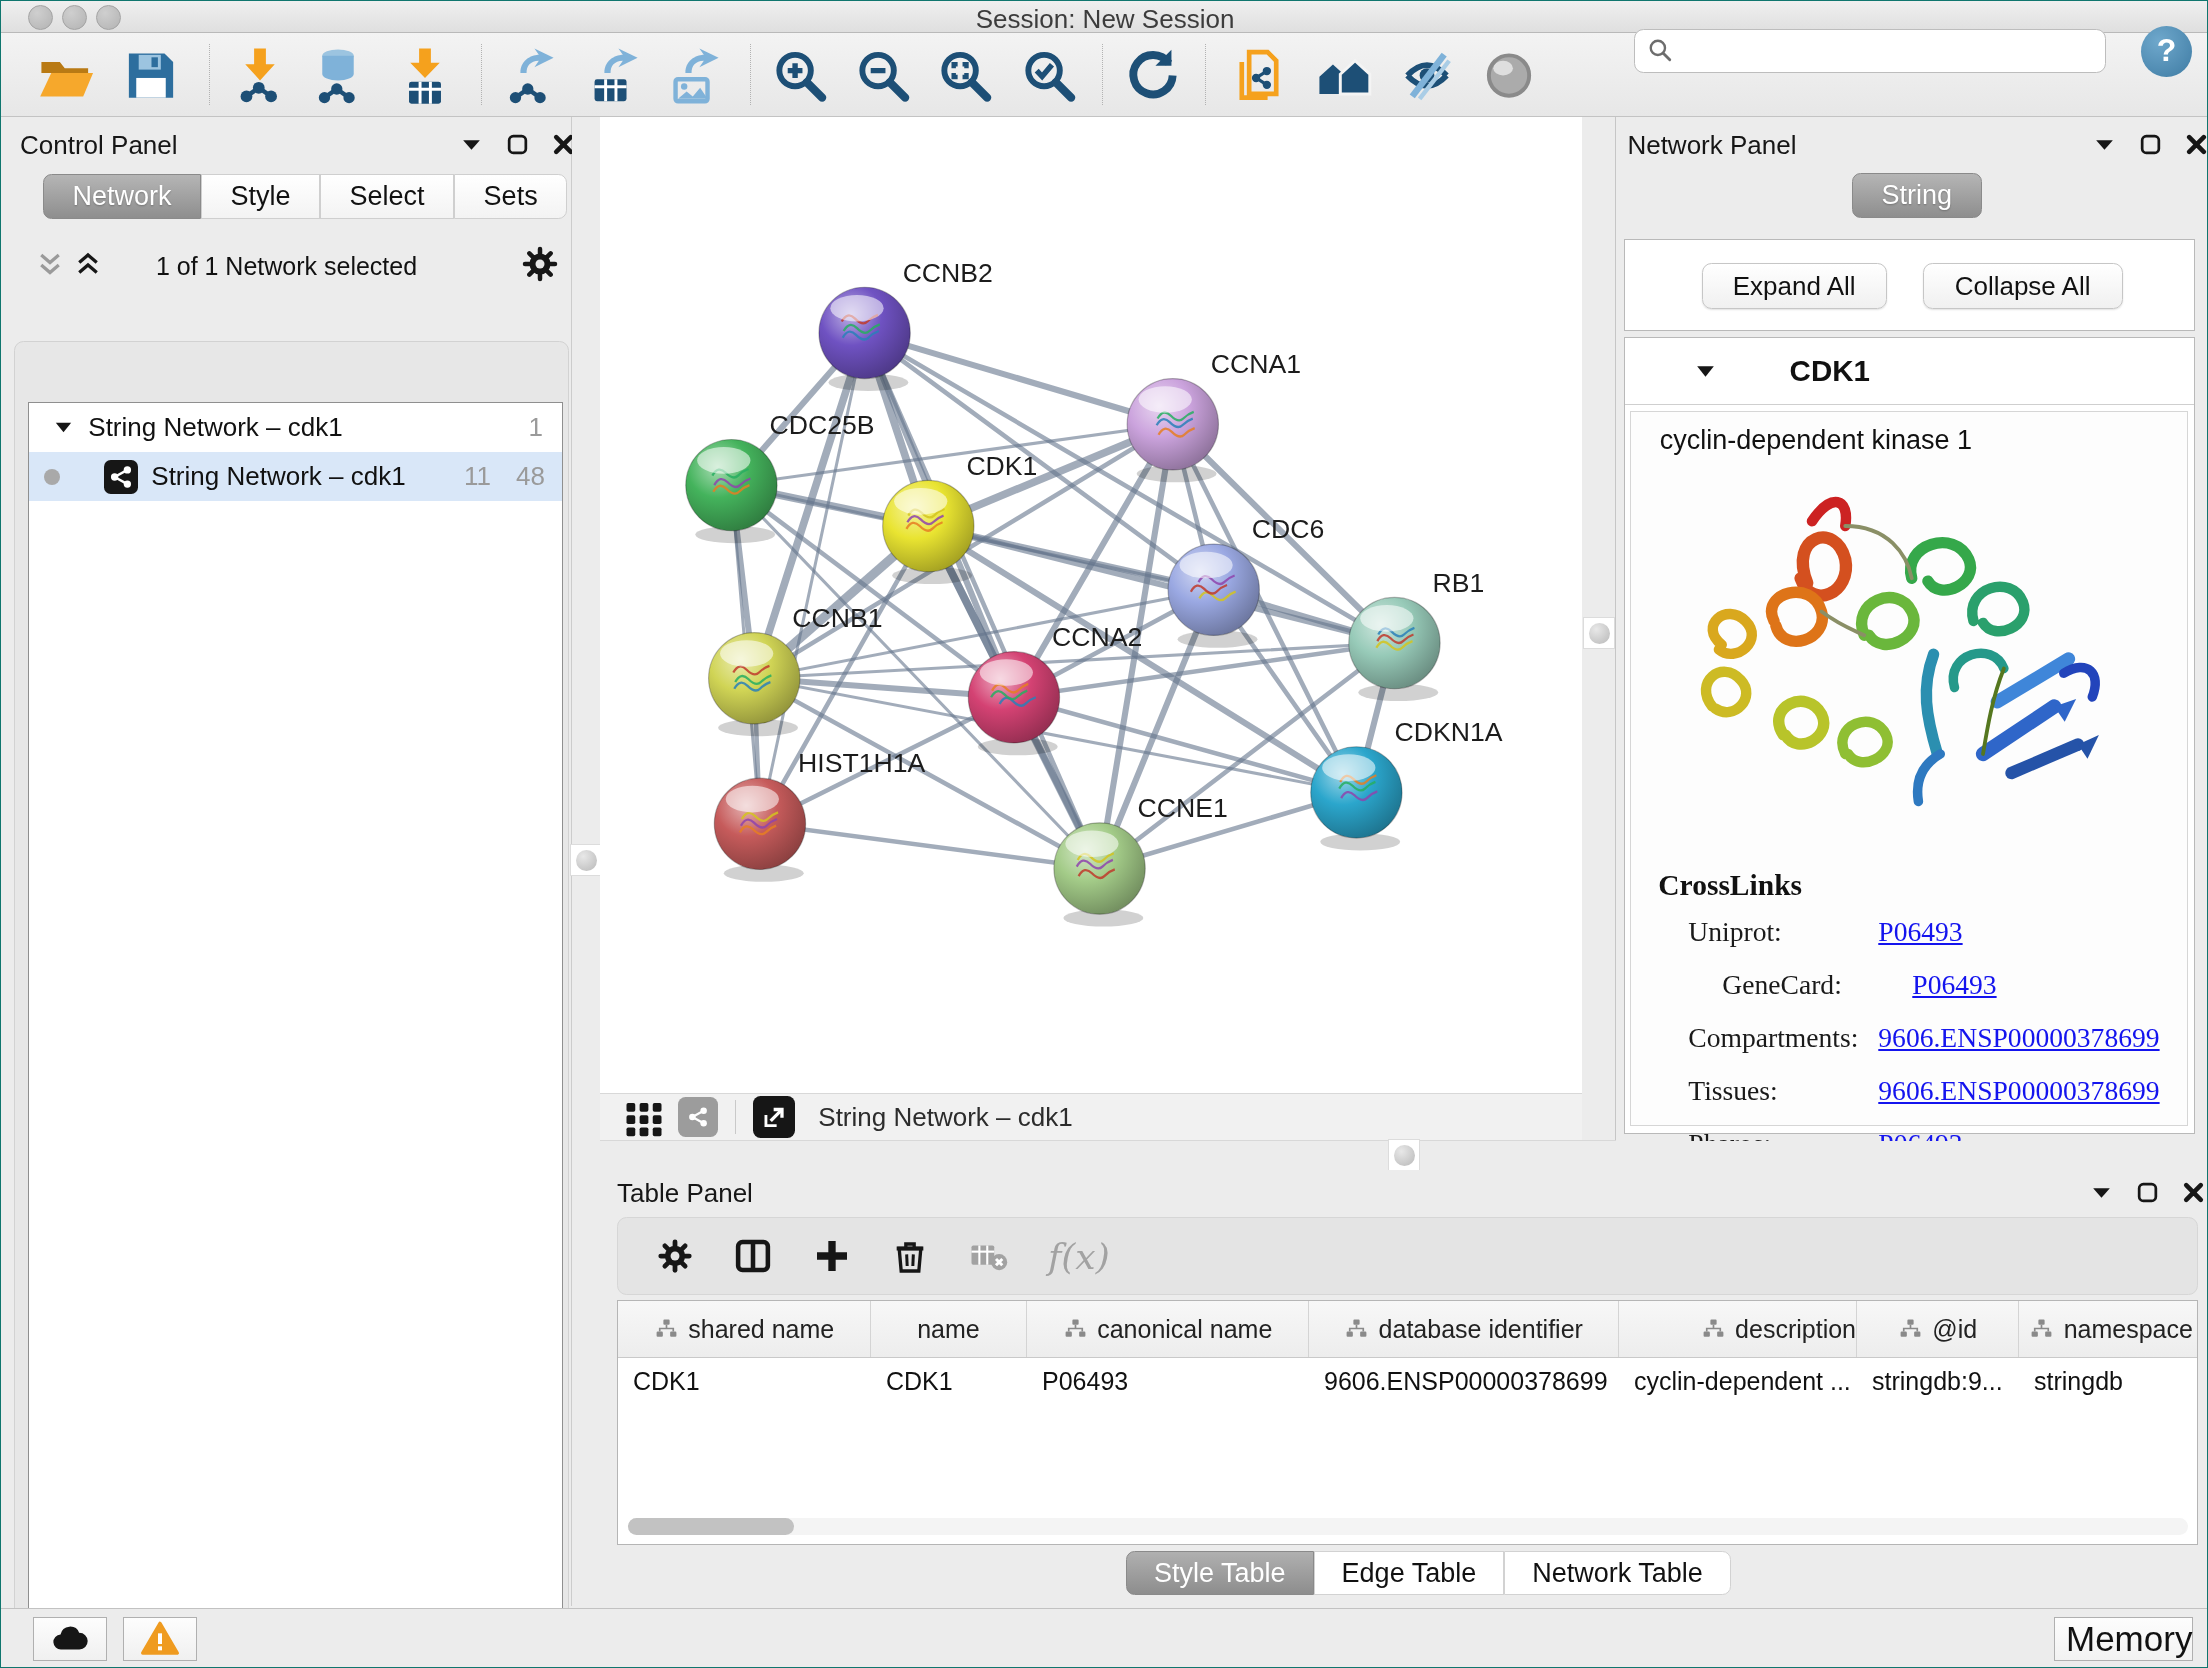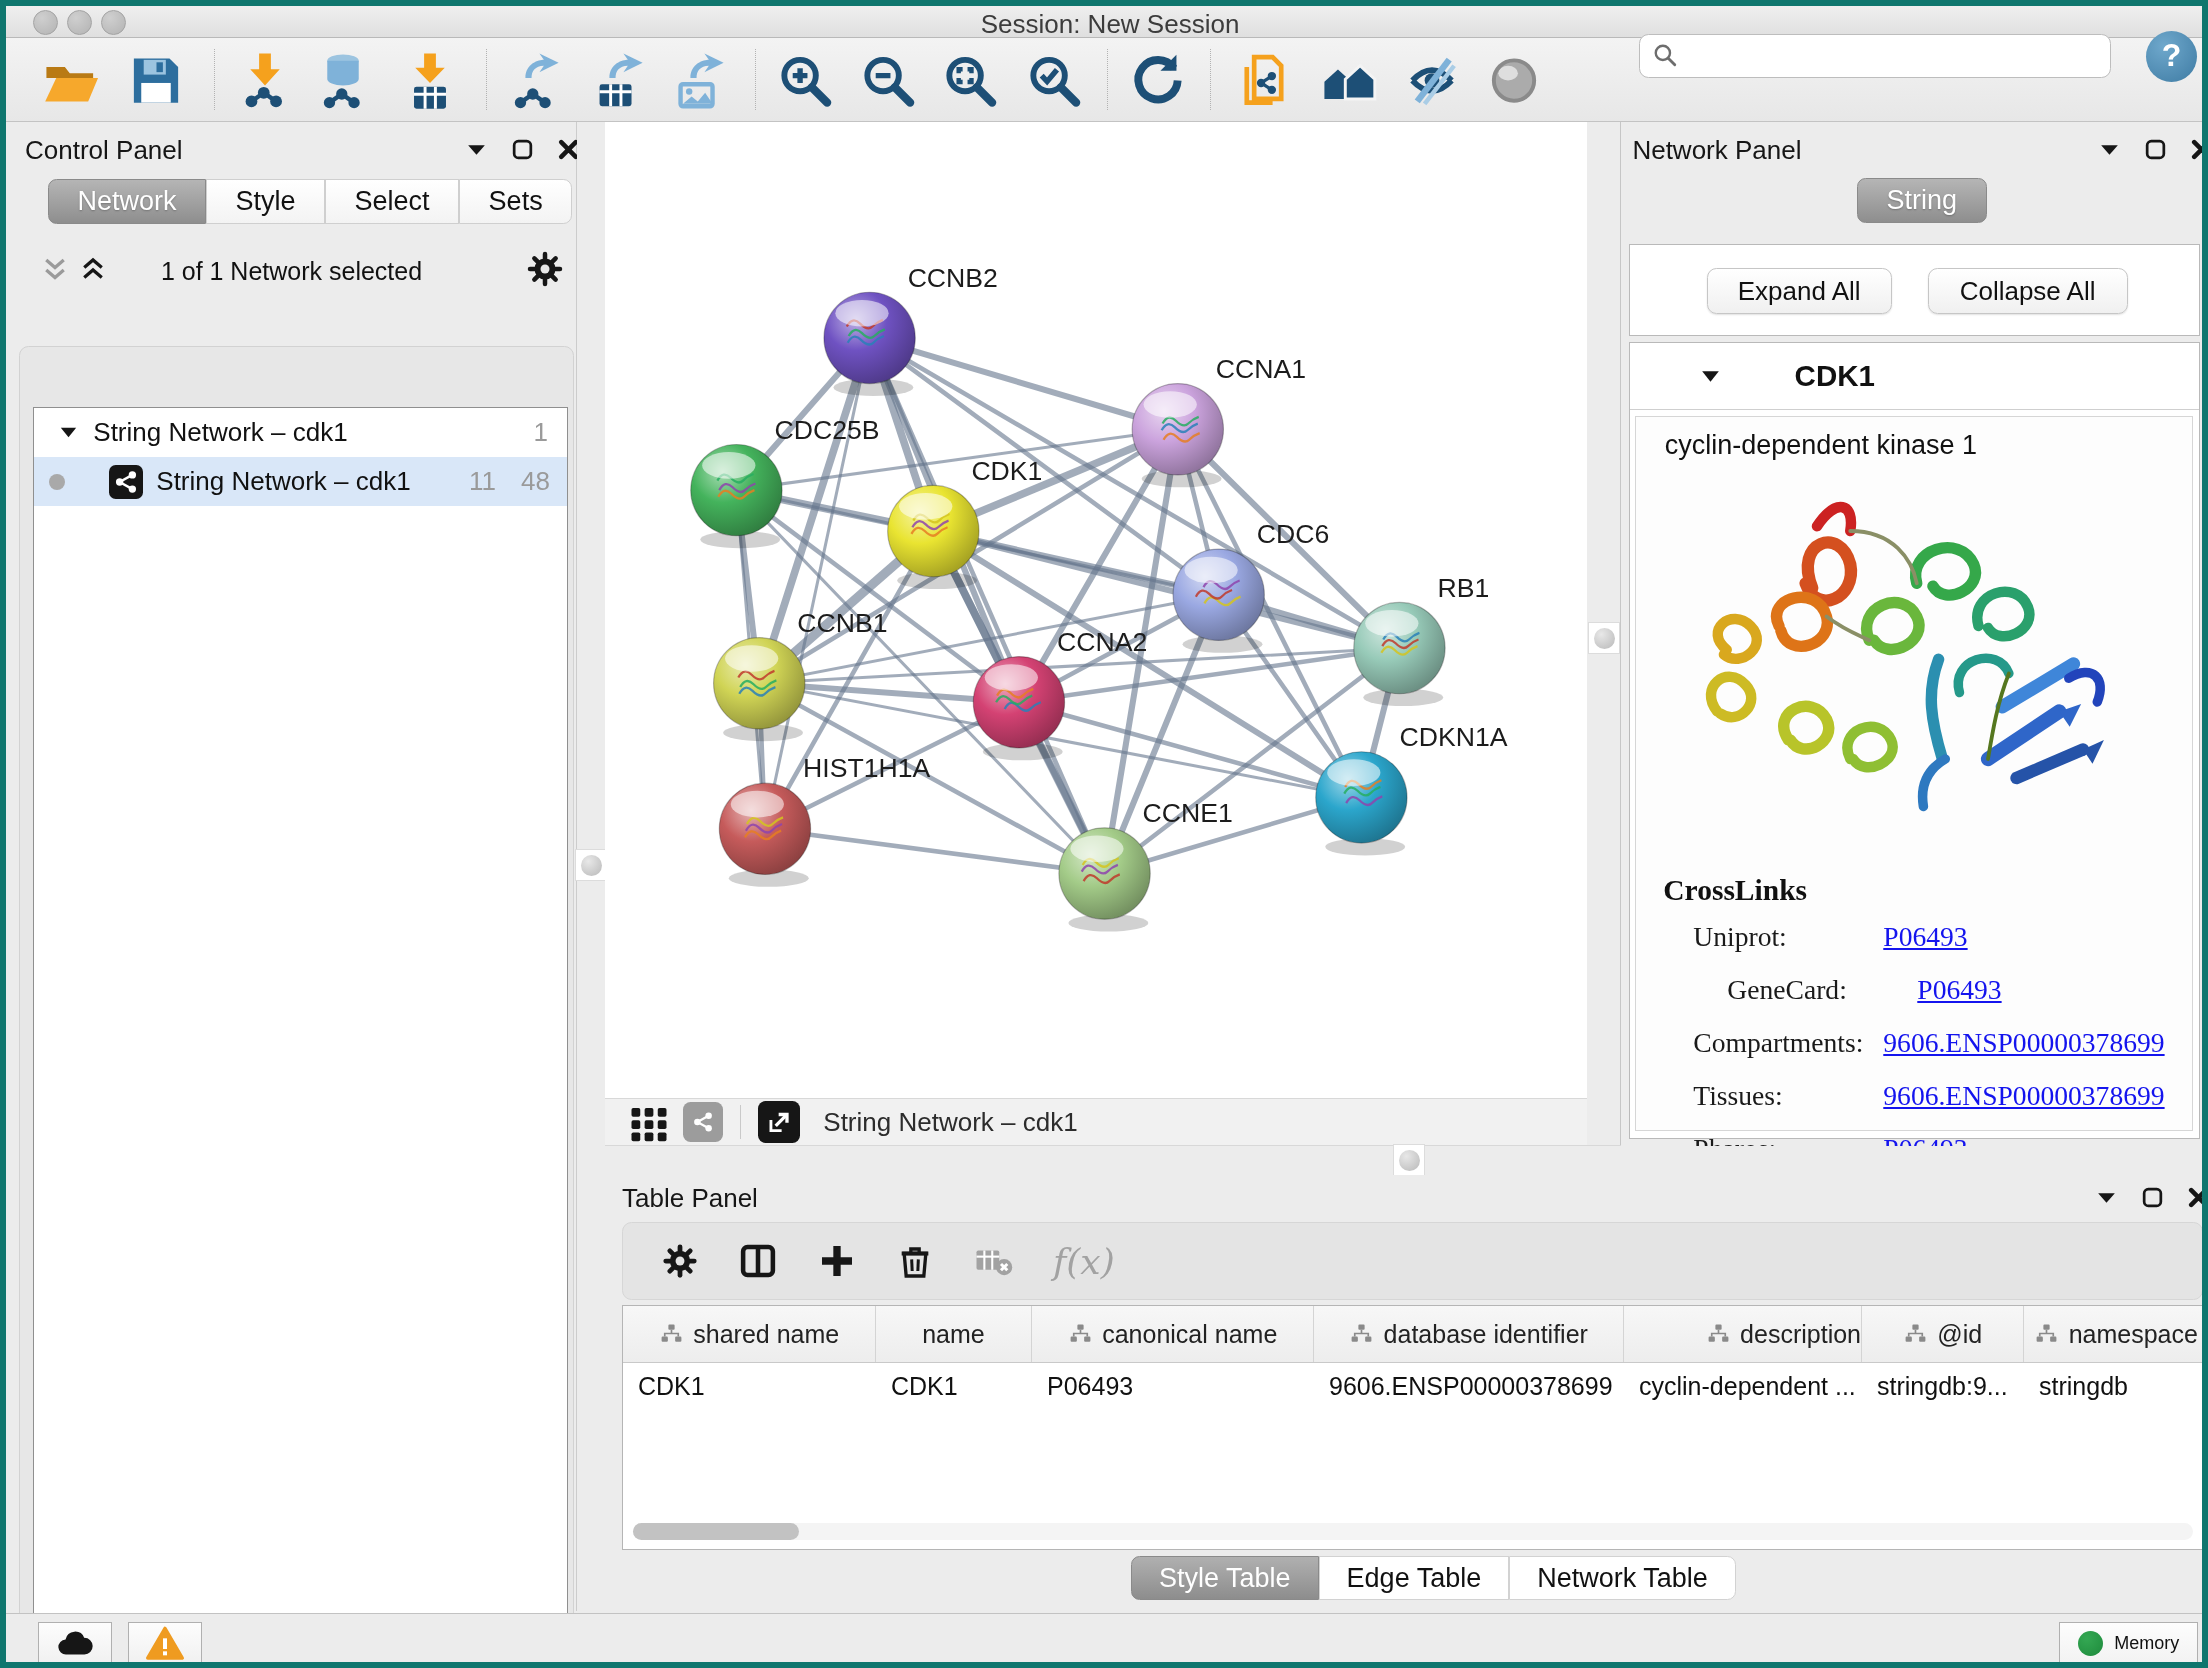--- a/index.html
+++ b/index.html
@@ -1,18 +1,18 @@
 <!DOCTYPE html>
 <html style="font-size:15px"><head>
 <meta charset="utf-8">
 <style>
   *{margin:0;padding:0;box-sizing:border-box}
   html,body{background:#d8d8d8}
   body{font-family:"Liberation Sans",sans-serif;color:#111}
-  #app{position:relative;width:2208px;height:1668px;background:#ececec;overflow:hidden;border:6px solid #0f766e}
+  #app{position:relative;width:2208px;height:1668px;background:#ececec;overflow:hidden;border:1px solid #0f766e}
   .abs{position:absolute}
   svg{display:block}
   
   .titlebar{left:0;top:0;width:2208px;height:32px;background:linear-gradient(#efefef,#dfdfdf);border-bottom:1px solid #b9b9b9}
   .traffic{width:25px;height:25px;border-radius:50%;background:radial-gradient(circle at 35% 30%,#cfcfcf,#b3b3b3);border:1px solid #a3a3a3;top:3.8px}
   .wtitle{width:100%;text-align:center;top:2.9px;font-size:26px;color:#3c3c3c}
   
   .toolbar{left:0;top:32px;width:2208px;height:84px;background:linear-gradient(#f3f3f3,#e7e7e7);border-bottom:1px solid #c3c3c3}
   .tbtn{top:13.3px;width:59px;height:59px;transform:translateX(-50%);cursor:default}
   .tsep{top:11.4px;width:0;height:61px;border-left:1.9px dotted #b2b2b2}
@@ -59,21 +59,21 @@
   .hscroll{left:9.5px;top:217px;width:1560px;height:17px;background:#f4f4f4;border-radius:8.6px}
   .hthumb{width:166px;height:17px;background:#c2c2c2;border-radius:8.6px}
   .bottomtabs{left:1125px;top:1550px;height:44px;display:flex}
   .btab{height:44px;line-height:42px;padding:0 27px;font-size:27px;background:#fff;border:1px solid #d2d2d2;color:#111}
   .btab.sel{background:linear-gradient(#b0b0b0,#8d8d8d);color:#fff;border-color:#8a8a8a}
   .btab:first-child{border-radius:8.6px 0 0 8.6px}
   .btab:last-child{border-radius:0 8.6px 8.6px 0}
   
   .statusbar{left:0;top:1607px;width:2208px;height:61px;background:#ececec;border-top:1px solid #c2c2c2}
   .sbtn{top:7.6px;width:74px;height:44px;background:linear-gradient(#fdfdfd,#f0f0f0);border:1.9px solid #b0b0b0;display:flex;align-items:center;justify-content:center}
-  .membtn{left:2053px;top:7.6px;width:139px;height:44px;background:linear-gradient(#fdfdfd,#f2f2f2);border:1.9px solid #b0b0b0;display:flex;align-items:center;justify-content:center;gap:11.4px;font-size:18px}
+  .membtn{left:2053px;top:7.6px;width:139px;height:44px;background:linear-gradient(#fdfdfd,#f2f2f2);border:1.9px solid #b0b0b0;display:flex;align-items:center;justify-content:center;gap:11.4px;font-size:35px}
   .greendot{width:25px;height:25px;border-radius:50%;background:radial-gradient(circle at 35% 30%,#34a853,#1e8a3c)}
 </style>
 </head>
 <body>
 
 <div id="app">
 
   <div class="abs titlebar">
     <div class="abs traffic" style="left:27px"></div>
     <div class="abs traffic" style="left:61px"></div>

